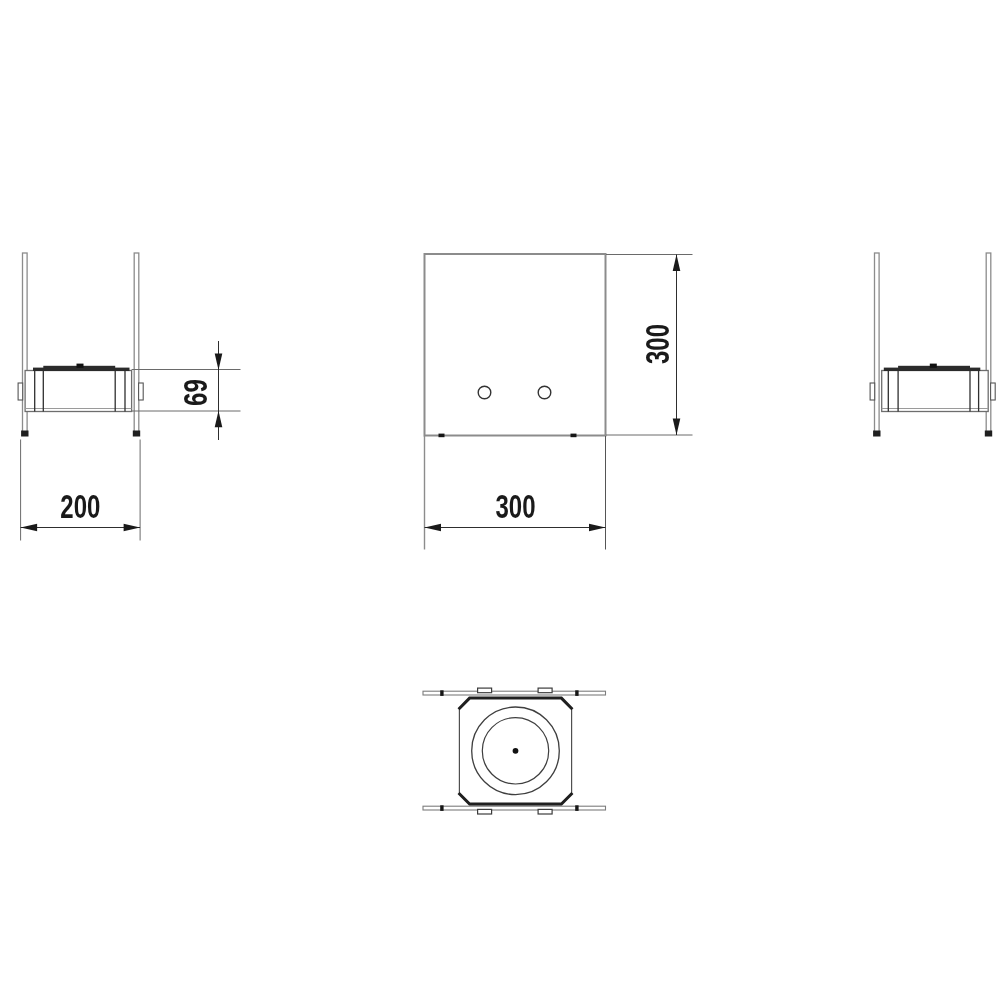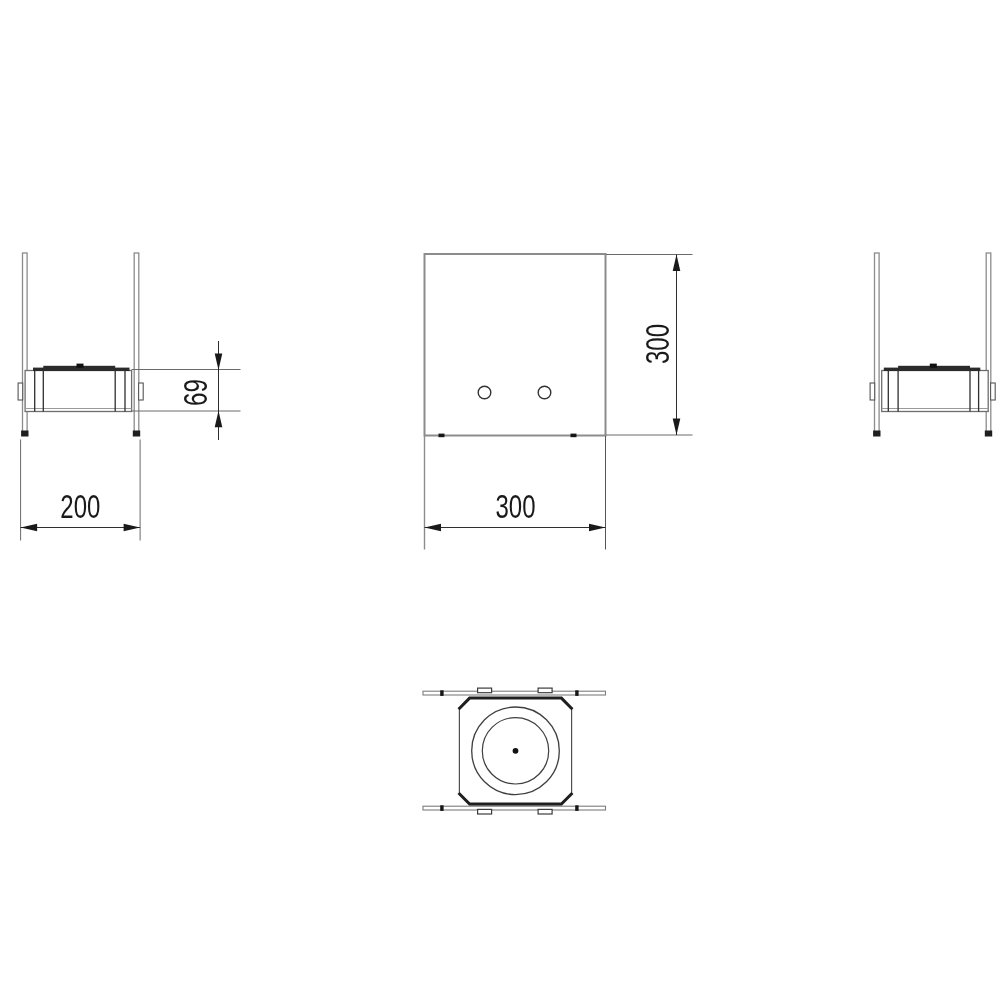--- a/index.html
+++ b/index.html
@@ -1,16 +1,16 @@
 <!DOCTYPE html>
 <html><head>
 <meta charset="utf-8">
 <style>
   html,body{margin:0;padding:0;background:#ffffff;}
-  .stage{position:relative;width:1000px;height:1000px;background:#ffffff;overflow:hidden;}
+  .stage{position:relative;width:1000px;height:1000px;background:#ffffff;overflow:hidden;font-weight:bold;}
   svg{display:block;}
   text{font-family:"Liberation Sans","DejaVu Sans",sans-serif;fill:#1a1a1a;}
   .dimtext{font-size:33px;}
 </style>
 </head>
 <body>
 
 <div class="stage">
 <svg width="1000" height="1000" viewBox="0 0 1000 1000">
 

